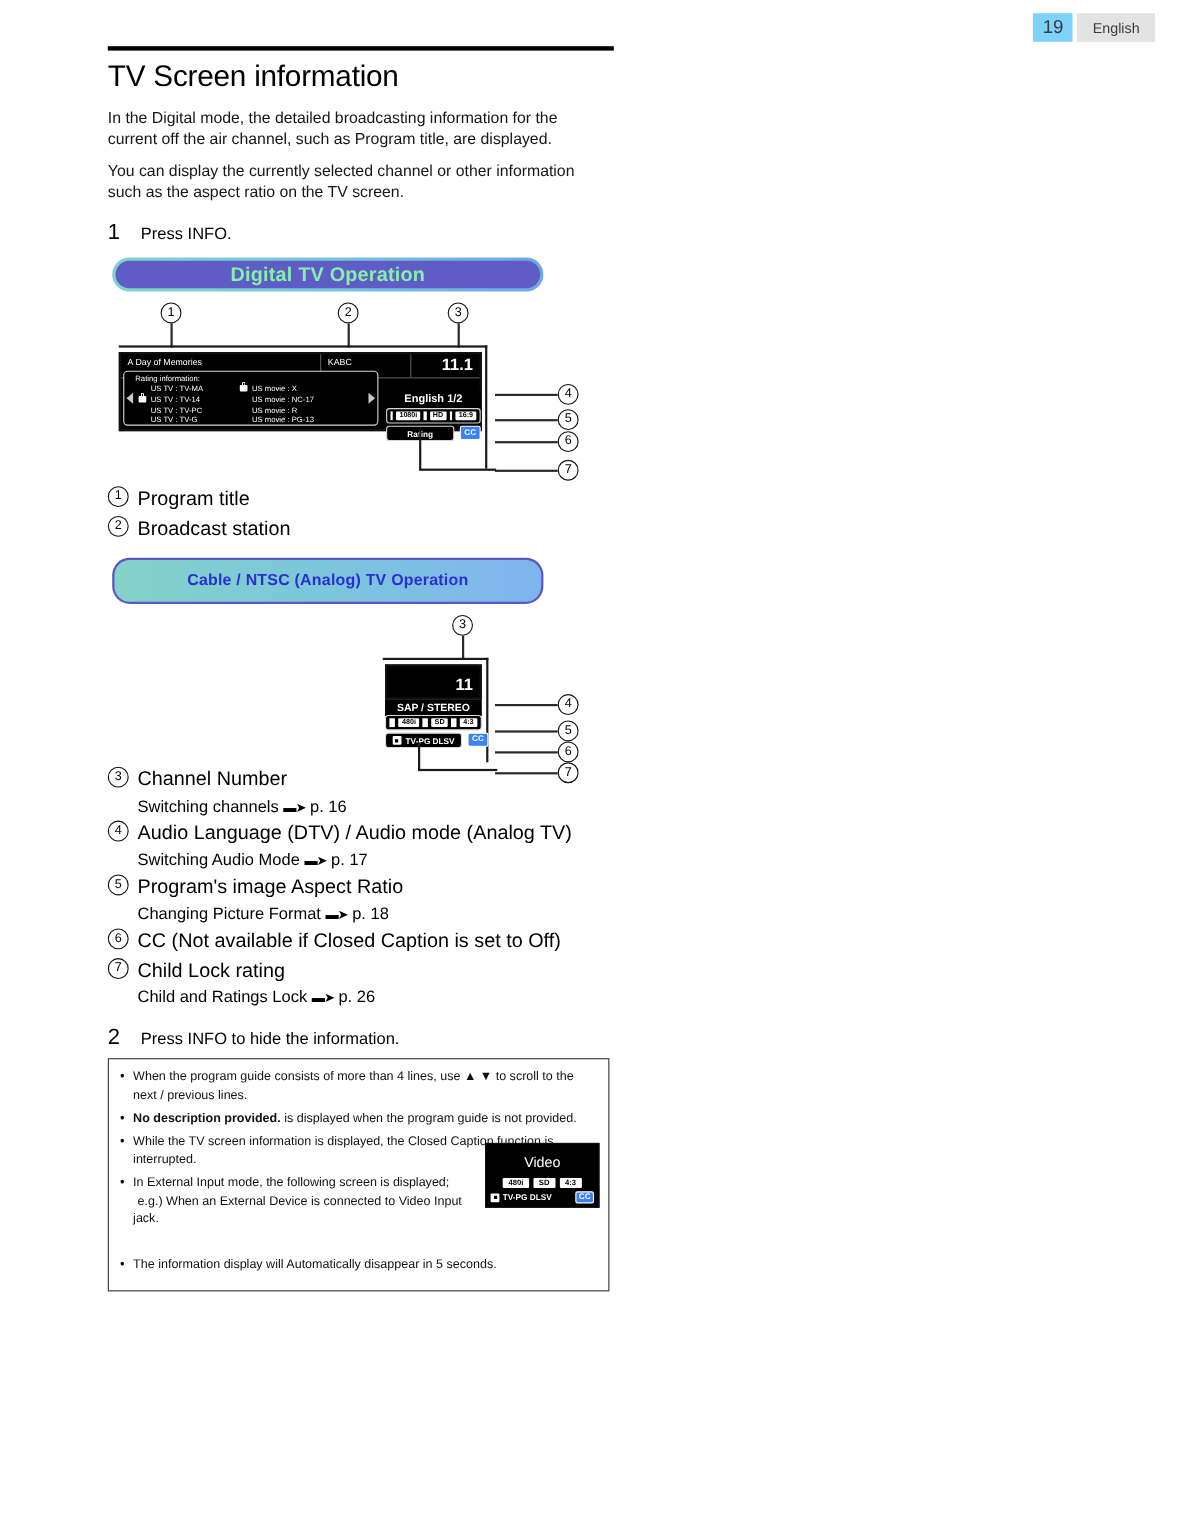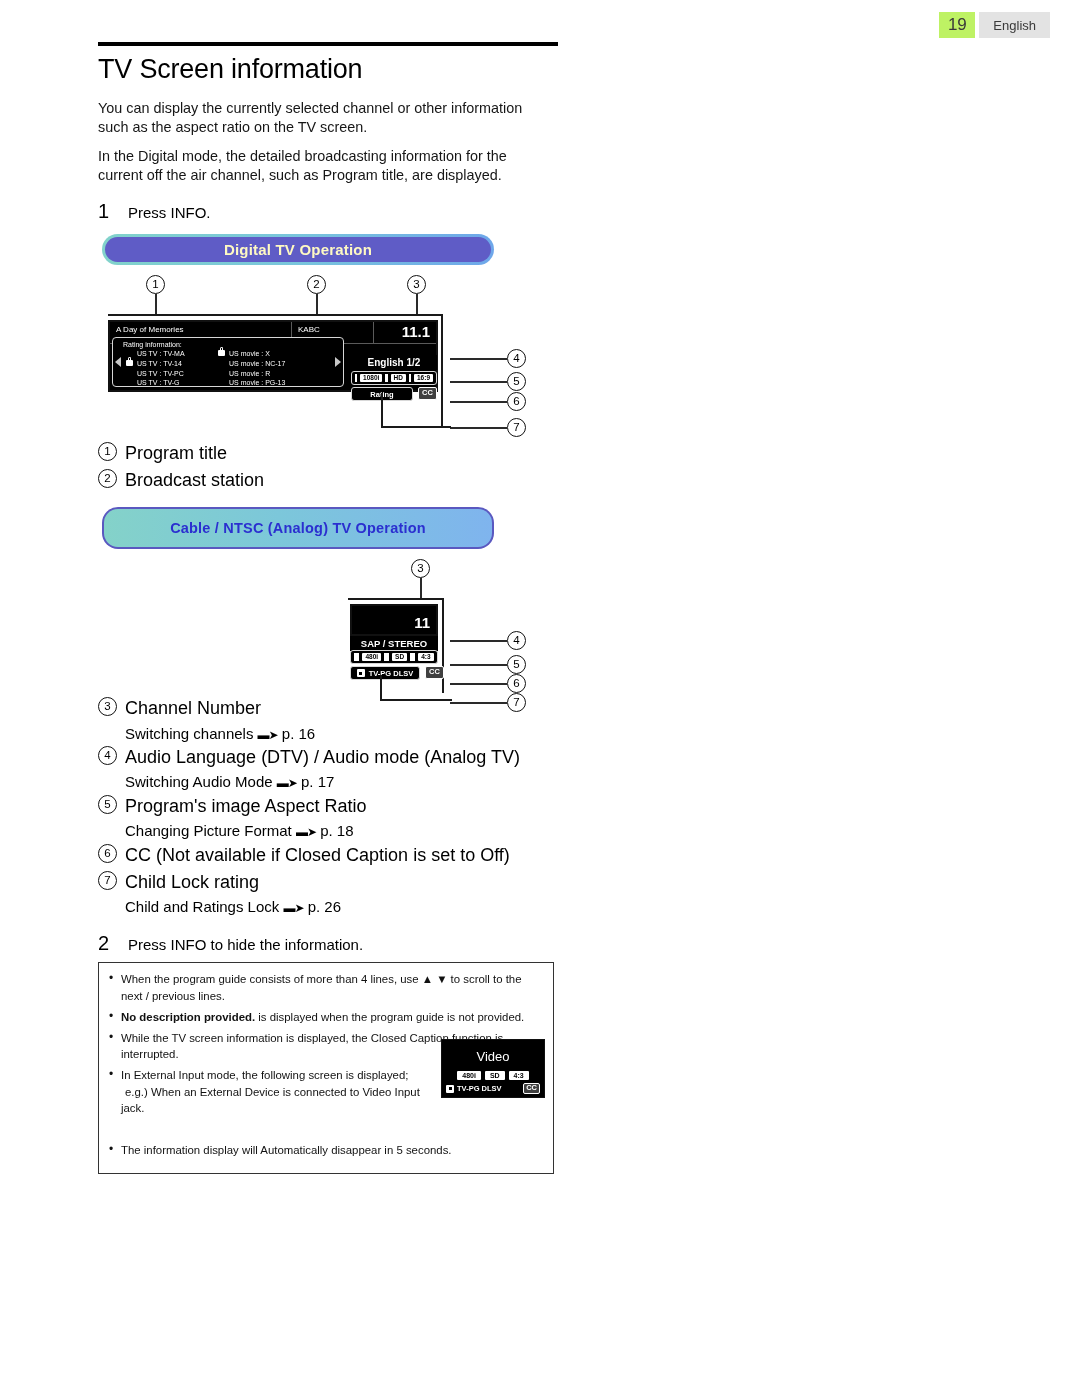--- a/index.html
+++ b/index.html
@@ -19,21 +19,21 @@
   
   .page-header {
     position: absolute;
     top: 12px;
     right: 30px;
     display: flex;
     align-items: stretch;
     height: 26px;
   }
   .page-num {
-    background: #bef264;
+    background: #7dd3fc;
     color: #3a3a3a;
     font-size: 17px;
     width: 36px;
     display: flex;
     align-items: center;
     justify-content: center;
   }
   .page-lang {
     background: #e3e3e3;
     color: #3a3a3a;
@@ -95,25 +95,25 @@
     background: linear-gradient(90deg, #82d3cb 0%, #79c5dc 50%, #6ea7ea 100%);
     padding: 3px;
     box-sizing: border-box;
     margin: 12px 0 6px 4px;
   }
   .banner-inner-digital {
     width: 100%;
     height: 100%;
     border-radius: 13px;
     background: #5f5cc6;
-    color: #fef9c3;
+    color: #86efac;
     display: flex;
     align-items: center;
     justify-content: center;
-    font-size: 15px;
+    font-size: 18px;
     font-weight: bold;
     letter-spacing: 0.2px;
   }
   .banner-wrap-analog {
     width: 392px;
     height: 42px;
     border-radius: 16px;
     background: #5a58c0;
     padding: 2px;
     box-sizing: border-box;
@@ -284,21 +284,21 @@
     border: 1.2px solid #d8d8d8;
     border-radius: 3px;
     color: #fff;
     font-size: 7.5px;
     font-weight: bold;
     text-align: center;
     padding: 1.5px 0;
     box-sizing: border-box;
   }
   .cc-tag {
-    background: #404040;
+    background: #3b82f6;
     border: 1.2px solid #fff;
     border-radius: 2px;
     color: #fff;
     font-size: 7.5px;
     font-weight: bold;
     text-align: center;
     padding: 1px 2px;
     box-sizing: border-box;
     line-height: 1.1;
   }
@@ -445,22 +445,22 @@
 <div class="page-header">
   <div class="page-num">19</div>
   <div class="page-lang">English</div>
 </div>
 
 <div class="content">
 
   <div class="rule"></div>
   <h1 class="title">TV Screen information</h1>
 
+  <p class="body">In the Digital mode, the detailed broadcasting information for the current off the air channel, such as Program title, are displayed.</p>
   <p class="body">You can display the currently selected channel or other information such as the aspect ratio on the TV screen.</p>
-  <p class="body">In the Digital mode, the detailed broadcasting information for the current off the air channel, such as Program title, are displayed.</p>
 
   <div class="step">
     <div class="step-num">1</div>
     <div class="step-text">Press INFO.</div>
   </div>
 
   <div class="banner-wrap">
     <div class="banner-inner-digital">Digital TV Operation</div>
   </div>
 

